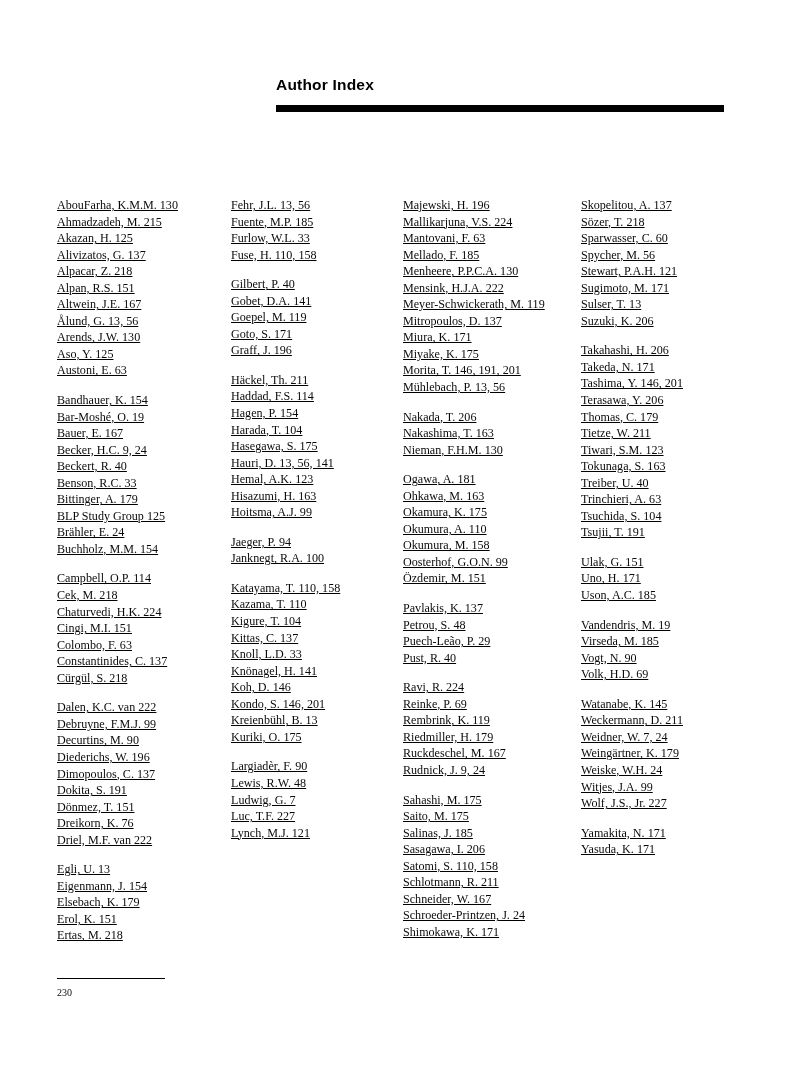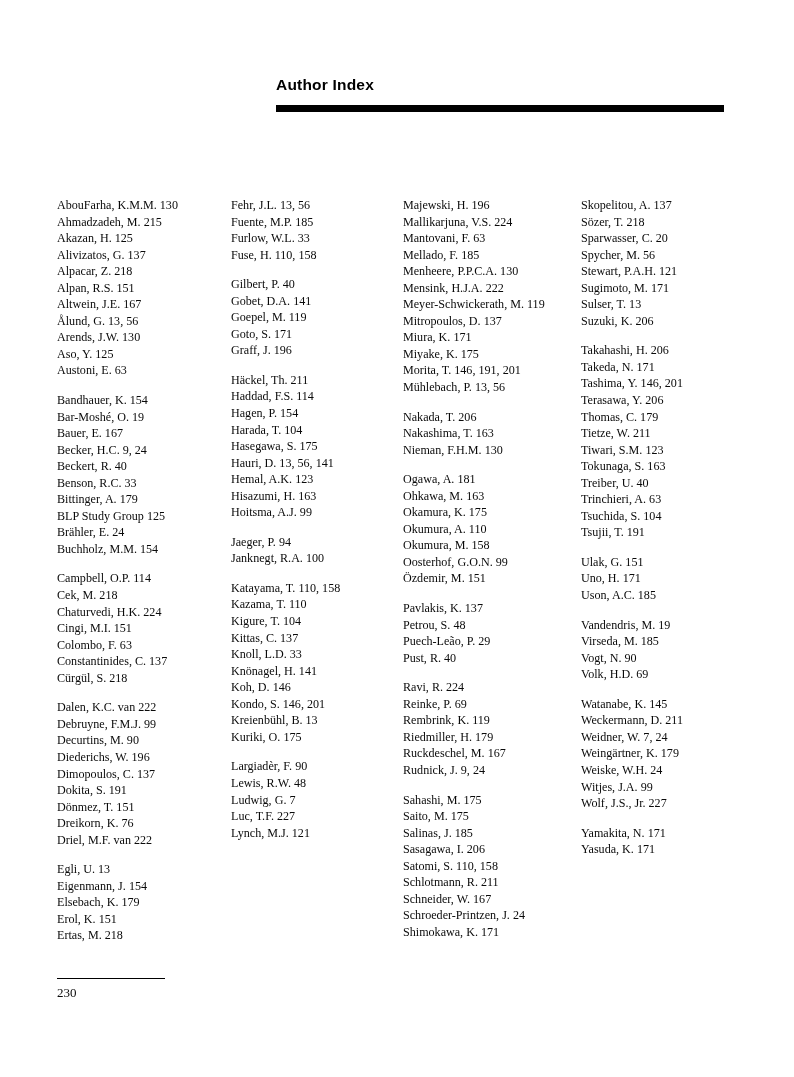--- a/index.html
+++ b/index.html
@@ -59,20 +59,21 @@
     display: block;
   }
   .col-1 { width: 174px; }
   .col-2 { width: 172px; }
   .col-3 { width: 178px; }
   .col-4 { width: 166px; }
 
   .group {
     margin: 0 0 13px 0;
     padding: 0;
+    text-decoration: underline;
   }
   .group:last-child { margin-bottom: 4px; }
 
   .entry {
     font-family: "Liberation Serif", serif;
     font-size: 12.1px;
     line-height: 16.55px;
     white-space: nowrap;
     color: #0a0a0a;
   }
@@ -85,21 +86,21 @@
     width: 110px;
   }
   .footer-rule {
     width: 108px;
     height: 1px;
     background: #000000;
   }
   .footer-page-number {
     margin-top: 7px;
     font-family: "Liberation Serif", serif;
-    font-size: 13px;
+    font-size: 10px;
     line-height: 14px;
     color: #0a0a0a;
   }
 </style>
 </head>
 <body>
 
 <div class="page">
 
   <div class="header">
@@ -263,21 +264,21 @@
           <div class="entry">Schlotmann, R.  211</div>
           <div class="entry">Schneider, W.  167</div>
           <div class="entry">Schroeder-Printzen, J.  24</div>
           <div class="entry">Shimokawa, K.  171</div>
         </div>
       </div>
       <div class="col col-4">
         <div class="group">
           <div class="entry">Skopelitou, A.  137</div>
           <div class="entry">Sözer, T.  218</div>
-          <div class="entry">Sparwasser, C.  20</div>
+          <div class="entry">Sparwasser, C.  60</div>
           <div class="entry">Spycher, M.  56</div>
           <div class="entry">Stewart, P.A.H.  121</div>
           <div class="entry">Sugimoto, M.  171</div>
           <div class="entry">Sulser, T.  13</div>
           <div class="entry">Suzuki, K.  206</div>
         </div>
         <div class="group">
           <div class="entry">Takahashi, H.  206</div>
           <div class="entry">Takeda, N.  171</div>
           <div class="entry">Tashima, Y.  146, 201</div>

